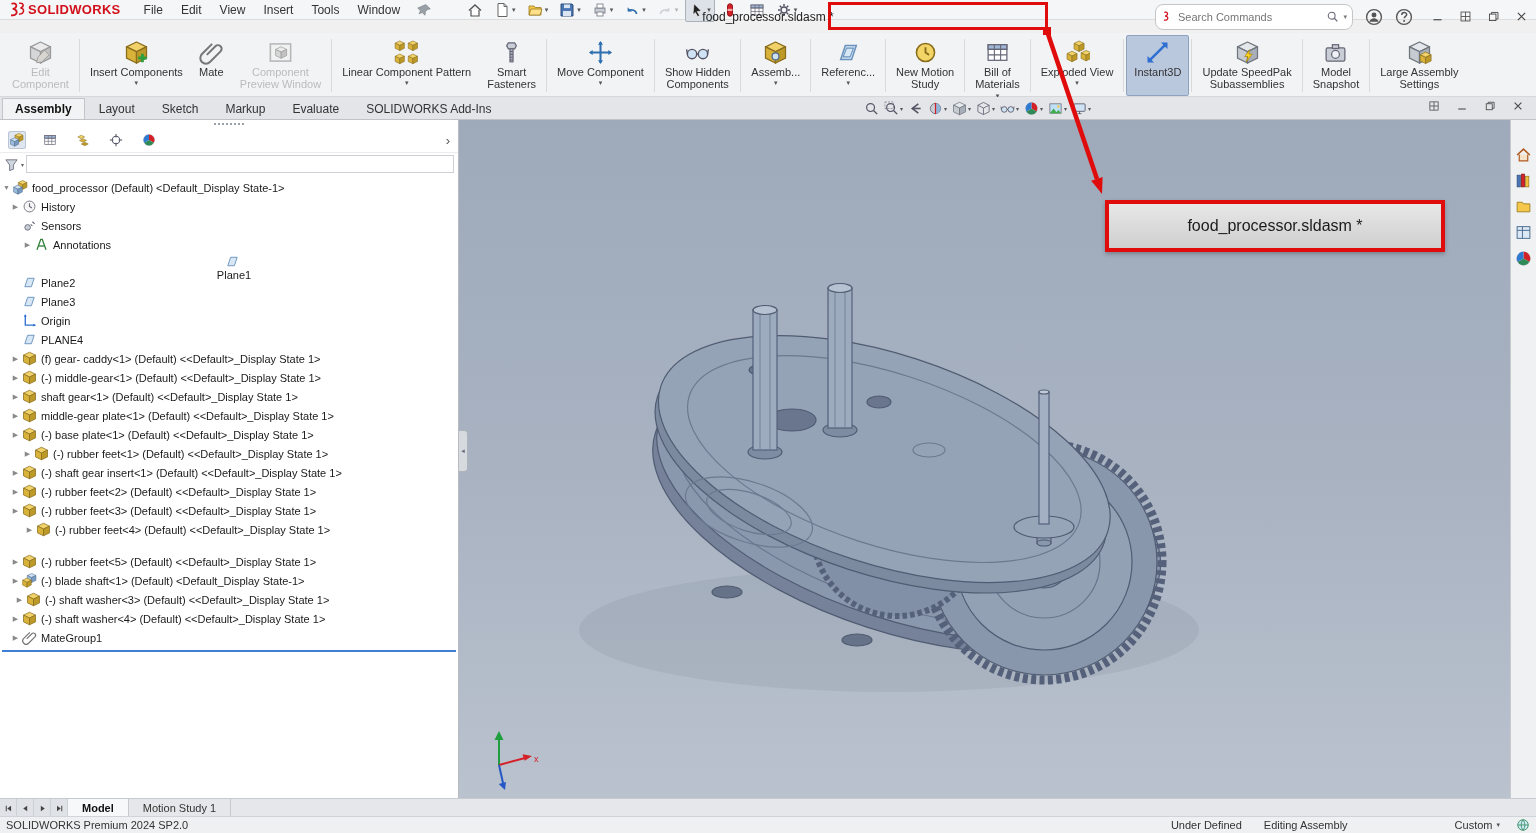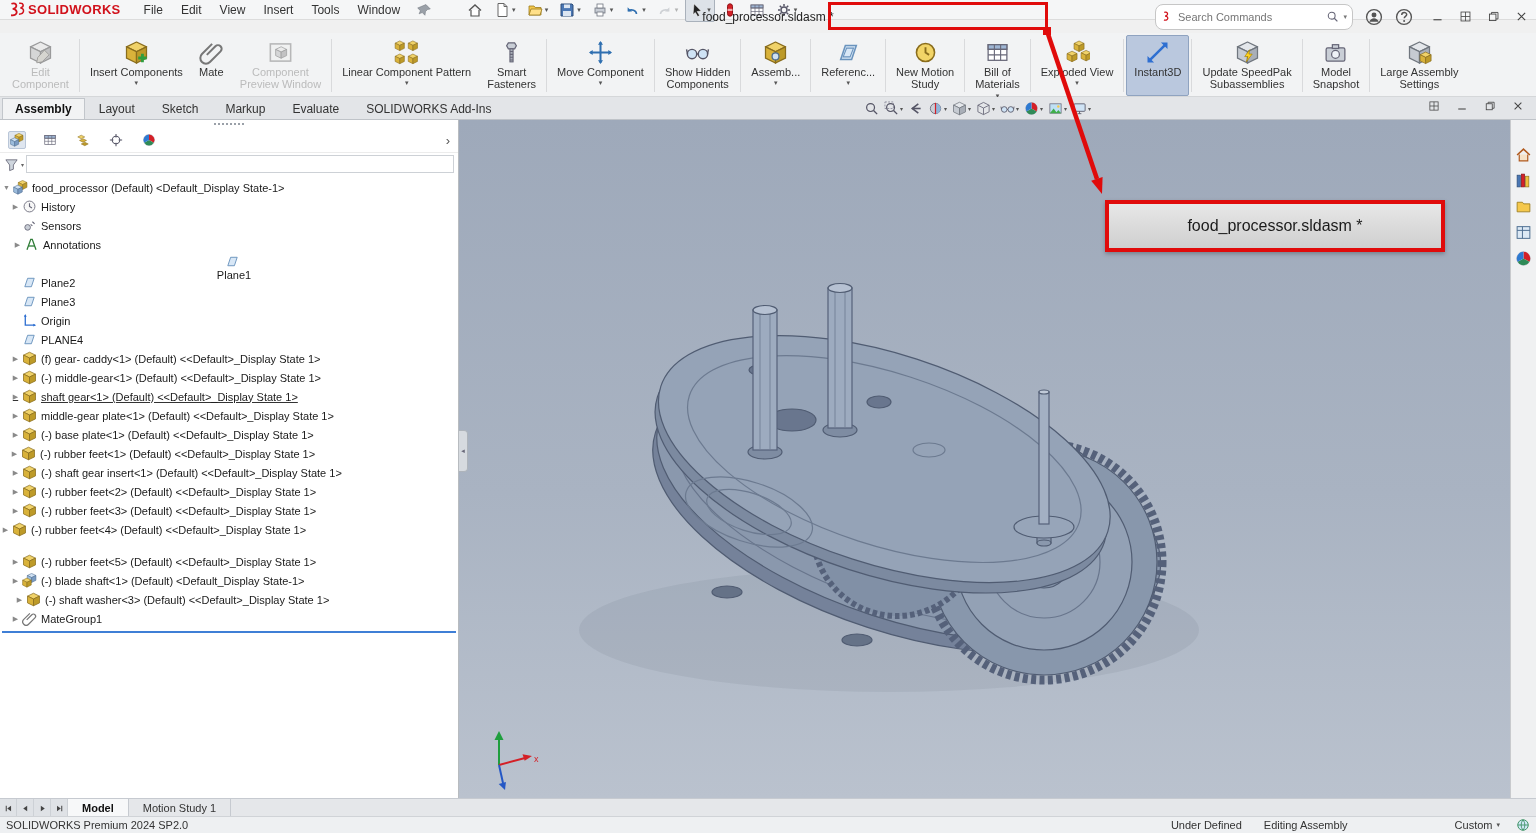--- a/index.html
+++ b/index.html
@@ -684,21 +684,21 @@
           <span class="tlabel">History</span>
         </div>
         <div class="trow" style="padding-left: 10px;">
           <span class="tarrow"></span>
           <span class="ticon"><svg xmlns="http://www.w3.org/2000/svg" viewBox="0 0 16 16" width="100%" height="100%">
               <circle cx="6" cy="10" r="3" fill="#c9ced6" stroke="#667" stroke-width=".9"></circle>
               <path d="M9.2 6.8a4.6 4.6 0 0 1 1.8 1.8M11 4a8 8 0 0 1 2.4 2.4" fill="none" stroke="#667" stroke-width="1.1"></path>
             </svg></span>
           <span class="tlabel">Sensors</span>
         </div>
-        <div class="trow" style="padding-left: 12px;">
+        <div class="trow" style="padding-left: 22px;">
           <span class="tarrow">▶</span>
           <span class="ticon"><svg xmlns="http://www.w3.org/2000/svg" viewBox="0 0 16 16" width="100%" height="100%">
               <path d="M3.2 13.5 7.2 2.5h1.6l4 11" fill="none" stroke="#2f7d37" stroke-width="1.4"></path>
               <line x1="4.9" y1="9.6" x2="11.1" y2="9.6" stroke="#2f7d37" stroke-width="1.4"></line>
             </svg></span>
           <span class="tlabel">Annotations</span>
         </div>
         <div class="trow" style="padding-left: 10px; flex-direction: column;">
           <span class="tarrow"></span>
           <span class="ticon"><svg xmlns="http://www.w3.org/2000/svg" viewBox="0 0 16 16" width="100%" height="100%">
@@ -746,21 +746,21 @@
         </div>
         <div class="trow" style="padding-left: 10px;">
           <span class="tarrow">▶</span>
           <span class="ticon"><svg xmlns="http://www.w3.org/2000/svg" viewBox="0 0 16 16" width="100%" height="100%">
               <path d="M8 1.3 14.4 4.4 8 7.5 1.6 4.4z" fill="#f0d269" stroke="#8a6d1d" stroke-width=".8" stroke-linejoin="round"></path>
               <path d="M1.6 4.4 8 7.5v7.2L1.6 11.6z" fill="#d9b23a" stroke="#8a6d1d" stroke-width=".8"></path>
               <path d="M14.4 4.4 8 7.5v7.2l6.4-3.1z" fill="#bd9a28" stroke="#8a6d1d" stroke-width=".8"></path>
             </svg></span>
           <span class="tlabel">(-) middle-gear&lt;1&gt; (Default) &lt;&lt;Default&gt;_Display State 1&gt;</span>
         </div>
-        <div class="trow" style="padding-left: 10px; text-decoration: underline;">
+        <div class="trow" style="padding-left: 10px;">
           <span class="tarrow">▶</span>
           <span class="ticon"><svg xmlns="http://www.w3.org/2000/svg" viewBox="0 0 16 16" width="100%" height="100%">
               <path d="M8 1.3 14.4 4.4 8 7.5 1.6 4.4z" fill="#f0d269" stroke="#8a6d1d" stroke-width=".8" stroke-linejoin="round"></path>
               <path d="M1.6 4.4 8 7.5v7.2L1.6 11.6z" fill="#d9b23a" stroke="#8a6d1d" stroke-width=".8"></path>
               <path d="M14.4 4.4 8 7.5v7.2l6.4-3.1z" fill="#bd9a28" stroke="#8a6d1d" stroke-width=".8"></path>
             </svg></span>
           <span class="tlabel">shaft gear&lt;1&gt; (Default) &lt;&lt;Default&gt;_Display State 1&gt;</span>
         </div>
         <div class="trow" style="padding-left: 10px;">
           <span class="tarrow">▶</span>
@@ -773,21 +773,21 @@
         </div>
         <div class="trow" style="padding-left: 10px;">
           <span class="tarrow">▶</span>
           <span class="ticon"><svg xmlns="http://www.w3.org/2000/svg" viewBox="0 0 16 16" width="100%" height="100%">
               <path d="M8 1.3 14.4 4.4 8 7.5 1.6 4.4z" fill="#f0d269" stroke="#8a6d1d" stroke-width=".8" stroke-linejoin="round"></path>
               <path d="M1.6 4.4 8 7.5v7.2L1.6 11.6z" fill="#d9b23a" stroke="#8a6d1d" stroke-width=".8"></path>
               <path d="M14.4 4.4 8 7.5v7.2l6.4-3.1z" fill="#bd9a28" stroke="#8a6d1d" stroke-width=".8"></path>
             </svg></span>
           <span class="tlabel">(-) base plate&lt;1&gt; (Default) &lt;&lt;Default&gt;_Display State 1&gt;</span>
         </div>
-        <div class="trow" style="padding-left: 9px;">
+        <div class="trow" style="padding-left: 22px;">
           <span class="tarrow">▶</span>
           <span class="ticon"><svg xmlns="http://www.w3.org/2000/svg" viewBox="0 0 16 16" width="100%" height="100%">
               <path d="M8 1.3 14.4 4.4 8 7.5 1.6 4.4z" fill="#f0d269" stroke="#8a6d1d" stroke-width=".8" stroke-linejoin="round"></path>
               <path d="M1.6 4.4 8 7.5v7.2L1.6 11.6z" fill="#d9b23a" stroke="#8a6d1d" stroke-width=".8"></path>
               <path d="M14.4 4.4 8 7.5v7.2l6.4-3.1z" fill="#bd9a28" stroke="#8a6d1d" stroke-width=".8"></path>
             </svg></span>
           <span class="tlabel">(-) rubber feet&lt;1&gt; (Default) &lt;&lt;Default&gt;_Display State 1&gt;</span>
         </div>
         <div class="trow" style="padding-left: 10px;">
           <span class="tarrow">▶</span>
@@ -809,21 +809,21 @@
         </div>
         <div class="trow" style="padding-left: 10px;">
           <span class="tarrow">▶</span>
           <span class="ticon"><svg xmlns="http://www.w3.org/2000/svg" viewBox="0 0 16 16" width="100%" height="100%">
               <path d="M8 1.3 14.4 4.4 8 7.5 1.6 4.4z" fill="#f0d269" stroke="#8a6d1d" stroke-width=".8" stroke-linejoin="round"></path>
               <path d="M1.6 4.4 8 7.5v7.2L1.6 11.6z" fill="#d9b23a" stroke="#8a6d1d" stroke-width=".8"></path>
               <path d="M14.4 4.4 8 7.5v7.2l6.4-3.1z" fill="#bd9a28" stroke="#8a6d1d" stroke-width=".8"></path>
             </svg></span>
           <span class="tlabel">(-) rubber feet&lt;3&gt; (Default) &lt;&lt;Default&gt;_Display State 1&gt;</span>
         </div>
-        <div class="trow" style="padding-left: 0;">
+        <div class="trow" style="padding-left: 24px;">
           <span class="tarrow">▶</span>
           <span class="ticon"><svg xmlns="http://www.w3.org/2000/svg" viewBox="0 0 16 16" width="100%" height="100%">
               <path d="M8 1.3 14.4 4.4 8 7.5 1.6 4.4z" fill="#f0d269" stroke="#8a6d1d" stroke-width=".8" stroke-linejoin="round"></path>
               <path d="M1.6 4.4 8 7.5v7.2L1.6 11.6z" fill="#d9b23a" stroke="#8a6d1d" stroke-width=".8"></path>
               <path d="M14.4 4.4 8 7.5v7.2l6.4-3.1z" fill="#bd9a28" stroke="#8a6d1d" stroke-width=".8"></path>
             </svg></span>
           <span class="tlabel">(-) rubber feet&lt;4&gt; (Default) &lt;&lt;Default&gt;_Display State 1&gt;</span>
         </div>
         <div class="trow" style="padding-left: 10px; margin-top: 13px;">
           <span class="tarrow">▶</span>
@@ -851,20 +851,29 @@
           <span class="tlabel">(-) blade shaft&lt;1&gt; (Default) &lt;Default_Display State-1&gt;</span>
         </div>
         <div class="trow" style="padding-left: 14px;">
           <span class="tarrow">▶</span>
           <span class="ticon"><svg xmlns="http://www.w3.org/2000/svg" viewBox="0 0 16 16" width="100%" height="100%">
               <path d="M8 1.3 14.4 4.4 8 7.5 1.6 4.4z" fill="#f0d269" stroke="#8a6d1d" stroke-width=".8" stroke-linejoin="round"></path>
               <path d="M1.6 4.4 8 7.5v7.2L1.6 11.6z" fill="#d9b23a" stroke="#8a6d1d" stroke-width=".8"></path>
               <path d="M14.4 4.4 8 7.5v7.2l6.4-3.1z" fill="#bd9a28" stroke="#8a6d1d" stroke-width=".8"></path>
             </svg></span>
           <span class="tlabel">(-) shaft washer&lt;3&gt; (Default) &lt;&lt;Default&gt;_Display State 1&gt;</span>
+        </div>
+        <div class="trow" style="padding-left: 10px;">
+          <span class="tarrow">▶</span>
+          <span class="ticon"><svg xmlns="http://www.w3.org/2000/svg" viewBox="0 0 16 16" width="100%" height="100%">
+              <path d="M8 1.3 14.4 4.4 8 7.5 1.6 4.4z" fill="#f0d269" stroke="#8a6d1d" stroke-width=".8" stroke-linejoin="round"></path>
+              <path d="M1.6 4.4 8 7.5v7.2L1.6 11.6z" fill="#d9b23a" stroke="#8a6d1d" stroke-width=".8"></path>
+              <path d="M14.4 4.4 8 7.5v7.2l6.4-3.1z" fill="#bd9a28" stroke="#8a6d1d" stroke-width=".8"></path>
+            </svg></span>
+          <span class="tlabel">(-) shaft washer&lt;4&gt; (Default) &lt;&lt;Default&gt;_Display State 1&gt;</span>
         </div>
         <div class="trow" style="padding-left: 10px;">
           <span class="tarrow">▶</span>
           <span class="ticon"><svg xmlns="http://www.w3.org/2000/svg" viewBox="0 0 16 16" width="100%" height="100%">
               <path d="M5 9.5 10.5 4a2.3 2.3 0 0 1 3.3 3.3L7 14.1a3.6 3.6 0 0 1-5.1-5.1L8.4 2.5" fill="none" stroke="#777" stroke-width="1.3"></path>
             </svg></span>
           <span class="tlabel">MateGroup1</span>
         </div>
       </div>
     <div class="rollback"></div>

